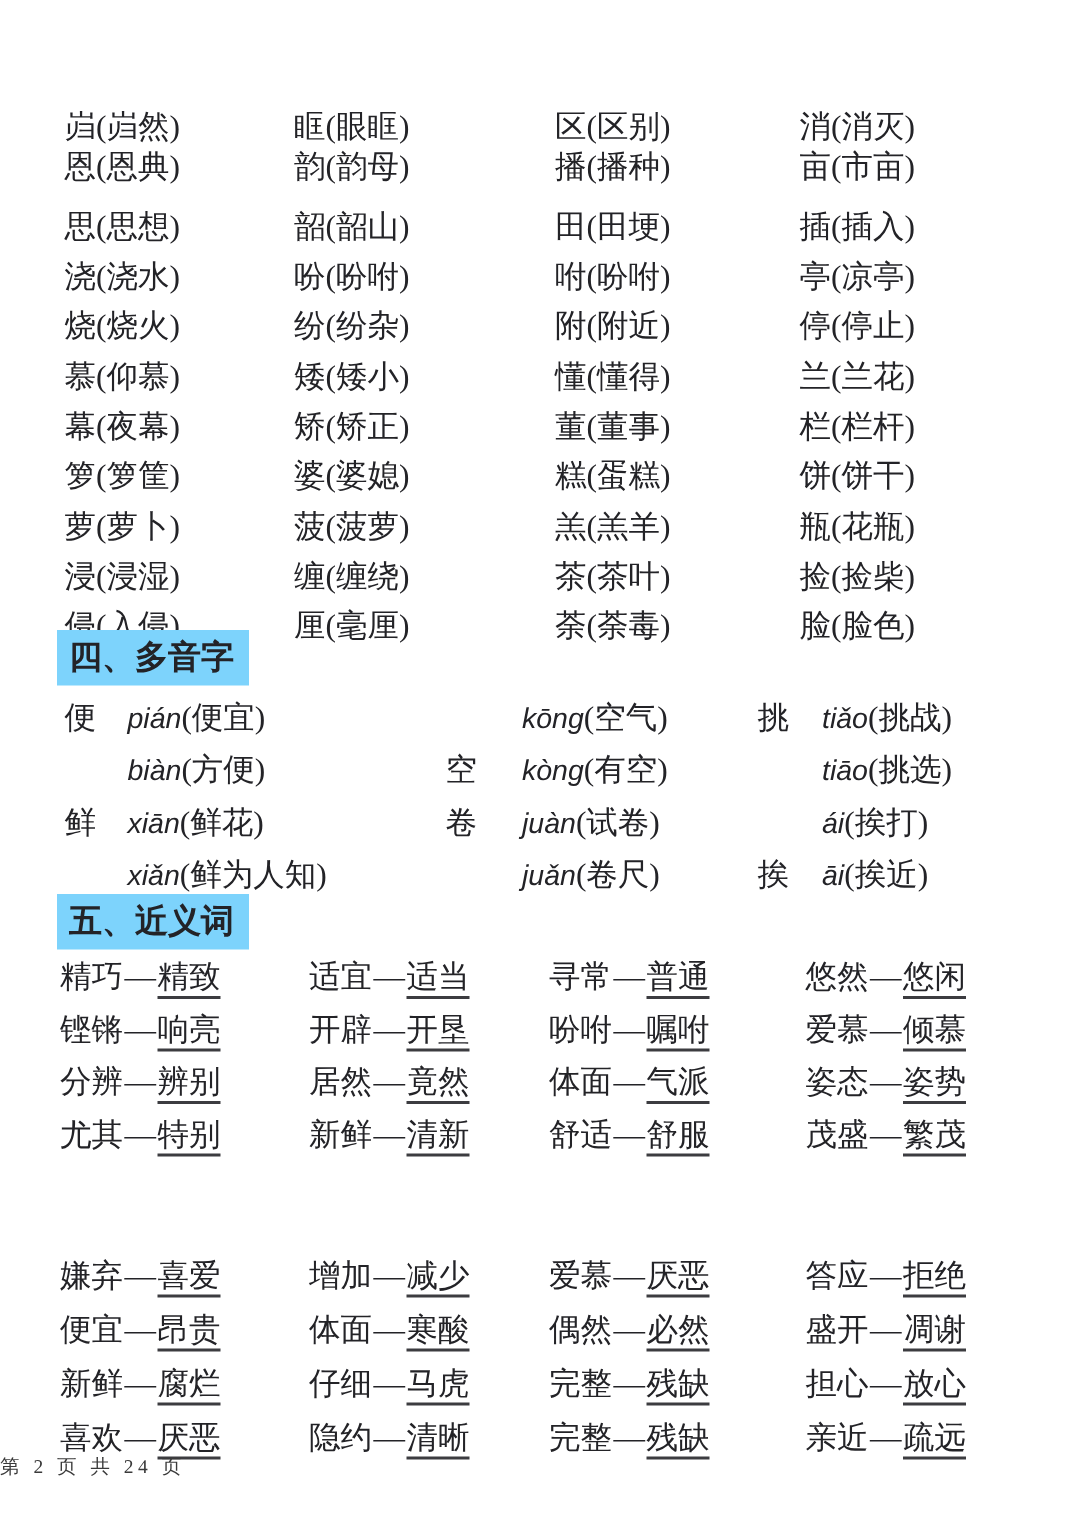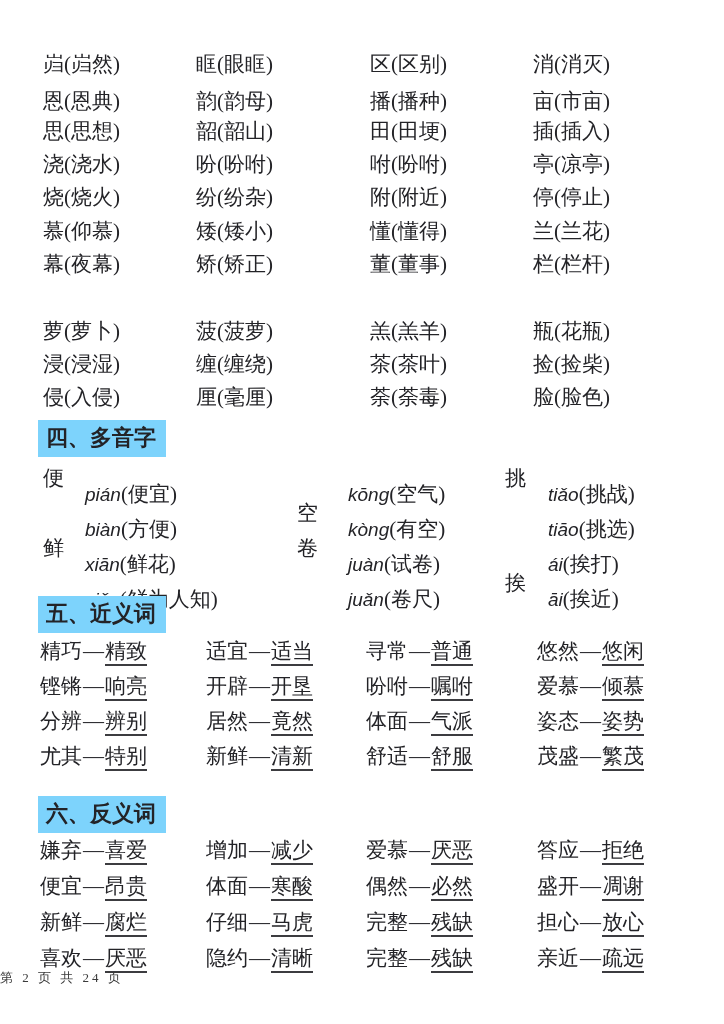--- a/index.html
+++ b/index.html
@@ -1,28 +1,28 @@
 <!DOCTYPE html>
 <html><head>
 <meta charset="utf-8">
 <style>
   html,body{margin:0;padding:0;background:#e8e8e8;}
   .page{position:relative;width:724px;height:1024px;background:#ffffff;overflow:hidden;
         font-family:"Liberation Serif","DejaVu Serif",serif;color:#232327;margin:0 auto;}
   
   .grow{position:absolute;left:0;width:100%;height:30px;}
-  .gc{position:absolute;font-size:21px;line-height:24px;white-space:nowrap;}
+  .gc{position:absolute;font-size:21px;line-height:24px;white-space:nowrap;margin-top:20px;}
   .col0{left:43px}.col1{left:196px}.col2{left:370px}.col3{left:533px}
   
   .sec{position:absolute;left:38px;background:#7dd3fc;padding:5px 10px 6px 8px;
        font-size:22px;font-weight:700;line-height:26px;white-space:nowrap;}
   
   .dyrow{position:absolute;left:0;width:100%;height:30px;}
   .dchar{position:absolute;font-size:21px;line-height:24px;white-space:nowrap;}
-  .dpy{position:absolute;font-size:21px;line-height:24px;white-space:nowrap;margin-top:16px;}
+  .dpy{position:absolute;font-size:21px;line-height:24px;white-space:nowrap;}
   .py{font-style:italic;font-family:"Liberation Sans","DejaVu Sans",sans-serif;font-size:19px;}
   .pw{font-style:normal;}
   .dc1{left:43px}.dp1{left:85px}.dc2{left:297px}.dp2{left:348px}.dc3{left:505px}.dp3{left:548px}
   
   .prow{position:absolute;left:0;width:100%;height:30px;}
   .pair{position:absolute;font-size:21px;line-height:24px;white-space:nowrap;}
   .pc0{left:40px}.pc1{left:206px}.pc2{left:366px}.pc3{left:537px}
   .wb{border-bottom:2px solid #3c3c40;padding-bottom:1px;}
   .dash{padding:0 1px;}
   
@@ -33,21 +33,21 @@
 <body>
 
 <div class="page">
 
   <div class="grow" style="top:52px">
     <span class="gc col0">岿(岿然)</span>
     <span class="gc col1">眶(眼眶)</span>
     <span class="gc col2">区(区别)</span>
     <span class="gc col3">消(消灭)</span>
   </div>
-  <div class="grow" style="top:89px">
+  <div class="grow" style="top:79px">
     <span class="gc col0">恩(恩典)</span>
     <span class="gc col1">韵(韵母)</span>
     <span class="gc col2">播(播种)</span>
     <span class="gc col3">亩(市亩)</span>
   </div>
   <div class="grow" style="top:119px">
     <span class="gc col0">思(思想)</span>
     <span class="gc col1">韶(韶山)</span>
     <span class="gc col2">田(田埂)</span>
     <span class="gc col3">插(插入)</span>
@@ -68,20 +68,26 @@
     <span class="gc col0">慕(仰慕)</span>
     <span class="gc col1">矮(矮小)</span>
     <span class="gc col2">懂(懂得)</span>
     <span class="gc col3">兰(兰花)</span>
   </div>
   <div class="grow" style="top:252px">
     <span class="gc col0">幕(夜幕)</span>
     <span class="gc col1">矫(矫正)</span>
     <span class="gc col2">董(董事)</span>
     <span class="gc col3">栏(栏杆)</span>
+  </div>
+  <div class="grow" style="top:285px">
+    <span class="gc col0">箩(箩筐)</span>
+    <span class="gc col1">婆(婆媳)</span>
+    <span class="gc col2">糕(蛋糕)</span>
+    <span class="gc col3">饼(饼干)</span>
   </div>
   <div class="grow" style="top:319px">
     <span class="gc col0">萝(萝卜)</span>
     <span class="gc col1">菠(菠萝)</span>
     <span class="gc col2">羔(羔羊)</span>
     <span class="gc col3">瓶(花瓶)</span>
   </div>
   <div class="grow" style="top:352px">
     <span class="gc col0">浸(浸湿)</span>
     <span class="gc col1">缠(缠绕)</span>
@@ -150,21 +156,20 @@
     <span class="pair pc2"><span class="wa">体面</span><span class="dash">—</span><span class="wb">气派</span></span>
     <span class="pair pc3"><span class="wa">姿态</span><span class="dash">—</span><span class="wb">姿势</span></span>
   </div>
   <div class="prow" style="top:744px">
     <span class="pair pc0"><span class="wa">尤其</span><span class="dash">—</span><span class="wb">特别</span></span>
     <span class="pair pc1"><span class="wa">新鲜</span><span class="dash">—</span><span class="wb">清新</span></span>
     <span class="pair pc2"><span class="wa">舒适</span><span class="dash">—</span><span class="wb">舒服</span></span>
     <span class="pair pc3"><span class="wa">茂盛</span><span class="dash">—</span><span class="wb">繁茂</span></span>
   </div>
 
-  <div class="sec" style="top:796px">六、反义词</div>
 
   <div class="prow" style="top:838px">
     <span class="pair pc0"><span class="wa">嫌弃</span><span class="dash">—</span><span class="wb">喜爱</span></span>
     <span class="pair pc1"><span class="wa">增加</span><span class="dash">—</span><span class="wb">减少</span></span>
     <span class="pair pc2"><span class="wa">爱慕</span><span class="dash">—</span><span class="wb">厌恶</span></span>
     <span class="pair pc3"><span class="wa">答应</span><span class="dash">—</span><span class="wb">拒绝</span></span>
   </div>
   <div class="prow" style="top:874px">
     <span class="pair pc0"><span class="wa">便宜</span><span class="dash">—</span><span class="wb">昂贵</span></span>
     <span class="pair pc1"><span class="wa">体面</span><span class="dash">—</span><span class="wb">寒酸</span></span>

